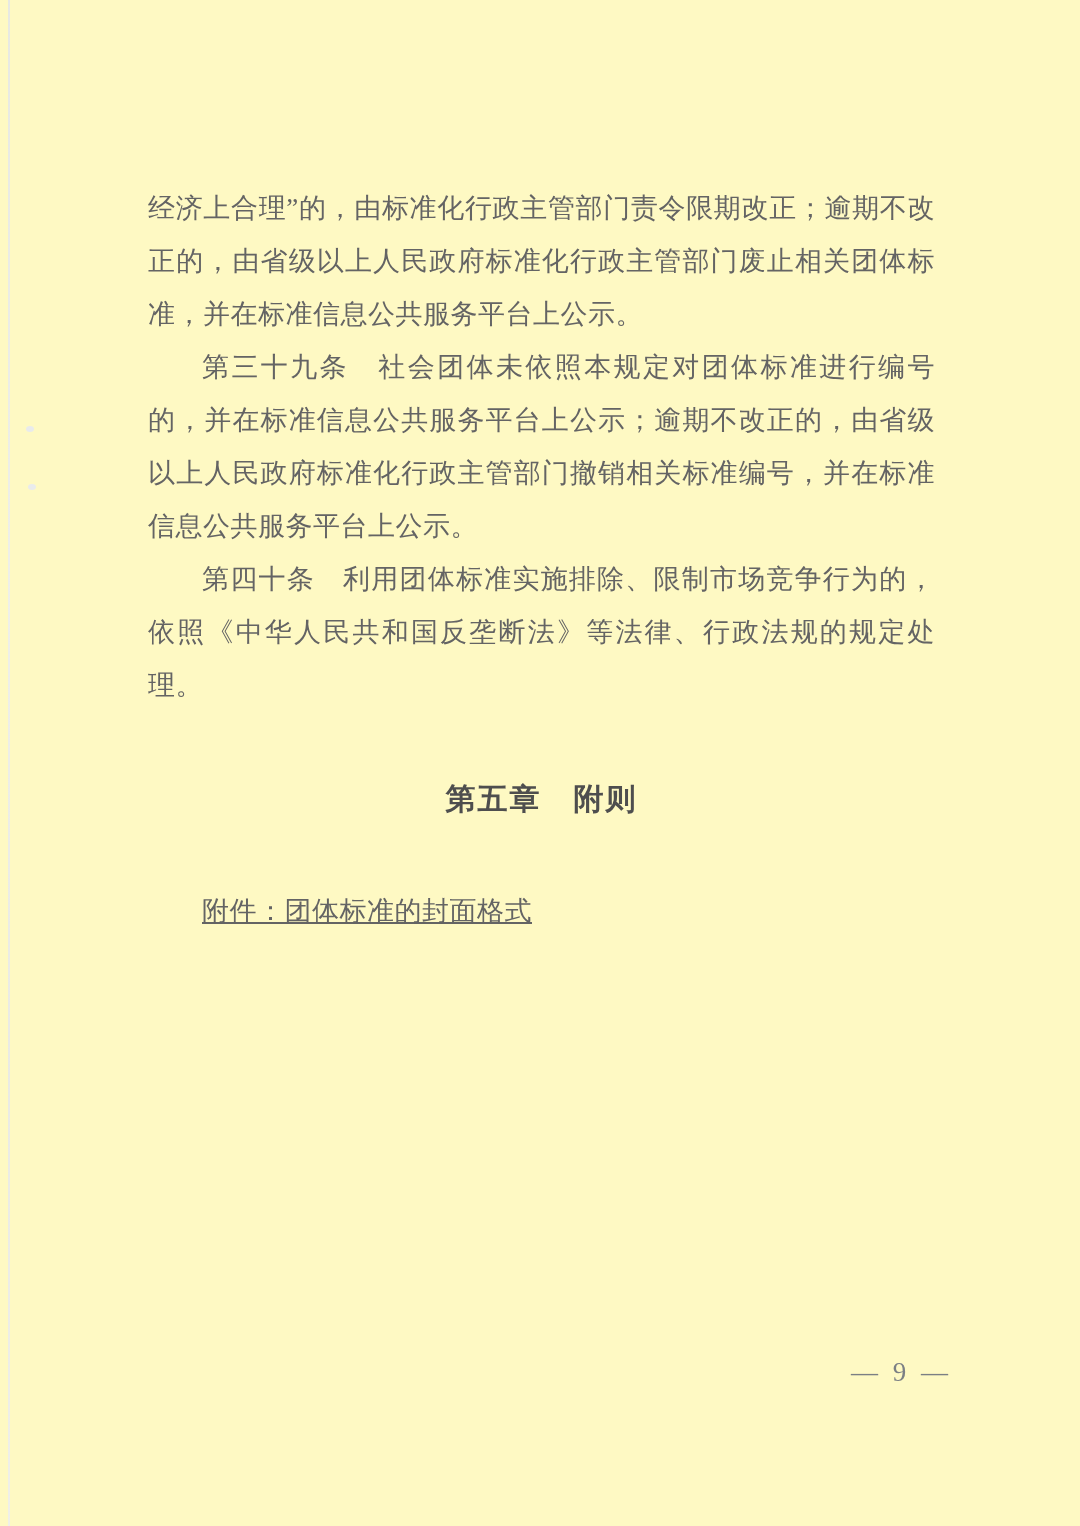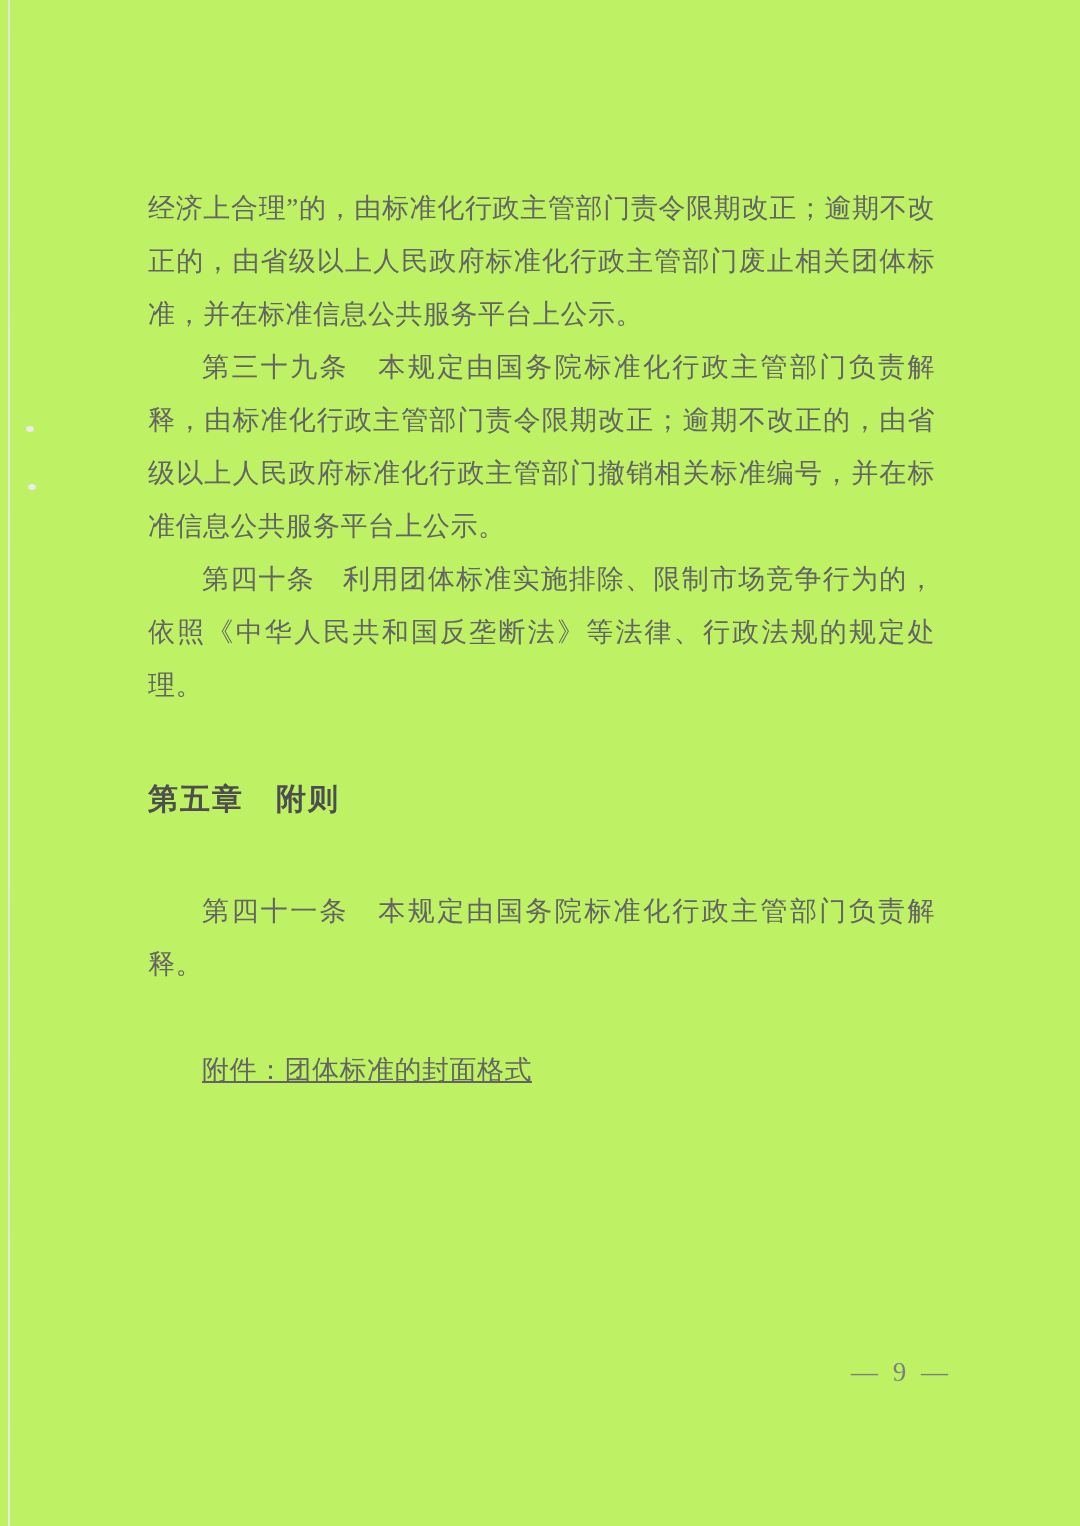--- a/index.html
+++ b/index.html
@@ -4,21 +4,21 @@
 <style>
   html, body {
     margin: 0;
     padding: 0;
     background: #ffffff;
   }
   .page {
     position: relative;
     width: 1080px;
     height: 1526px;
-    background: #bef264;
+    background: #fef9c3;
     overflow: hidden;
     font-family: "Liberation Serif", "DejaVu Serif", serif;
   }
   .scan-edge {
     position: absolute;
     left: 8px;
     top: 0;
     width: 2px;
     height: 1526px;
     background: linear-gradient(180deg, #e3e6e8 0%, #eceeef 40%, #e6e8ea 70%, #edeeef 100%);
@@ -47,20 +47,21 @@
   }
   .para {
     margin: 0;
     text-indent: 2em;
   }
   .para.continuation {
     text-indent: 0;
   }
   .para.heading {
     text-indent: 0;
+    text-align: center;
     font-family: "Liberation Sans", "DejaVu Sans", sans-serif;
     font-weight: bold;
     font-size: 30px;
     color: #4e4e4e;
     margin: 60px 0 60px 0;
     letter-spacing: 2px;
   }
   .para.attachment {
     margin-top: 53px;
     text-decoration: underline;
@@ -80,21 +81,20 @@
 <body>
 
 <div class="page">
   <div class="scan-edge"></div>
   <div class="scan-artifact artifact-1"></div>
   <div class="scan-artifact artifact-2"></div>
 
   <div class="content">
 
   <p class="para continuation">经济上合理”的，由标准化行政主管部门责令限期改正；逾期不改正的，由省级以上人民政府标准化行政主管部门废止相关团体标准，并在标准信息公共服务平台上公示。</p>
-      <p class="para body">第三十九条　本规定由国务院标准化行政主管部门负责解释，由标准化行政主管部门责令限期改正；逾期不改正的，由省级以上人民政府标准化行政主管部门撤销相关标准编号，并在标准信息公共服务平台上公示。</p>
+      <p class="para body">第三十九条　社会团体未依照本规定对团体标准进行编号的，并在标准信息公共服务平台上公示；逾期不改正的，由省级以上人民政府标准化行政主管部门撤销相关标准编号，并在标准信息公共服务平台上公示。</p>
       <p class="para body">第四十条　利用团体标准实施排除、限制市场竞争行为的，依照《中华人民共和国反垄断法》等法律、行政法规的规定处理。</p>
       <p class="para heading">第五章　附则</p>
-      <p class="para body">第四十一条　本规定由国务院标准化行政主管部门负责解释。</p>
       <p class="para attachment">附件：团体标准的封面格式</p>
     </div>
 
   <div class="page-number">— 9 —</div>
 </div>
 
 </body></html>

